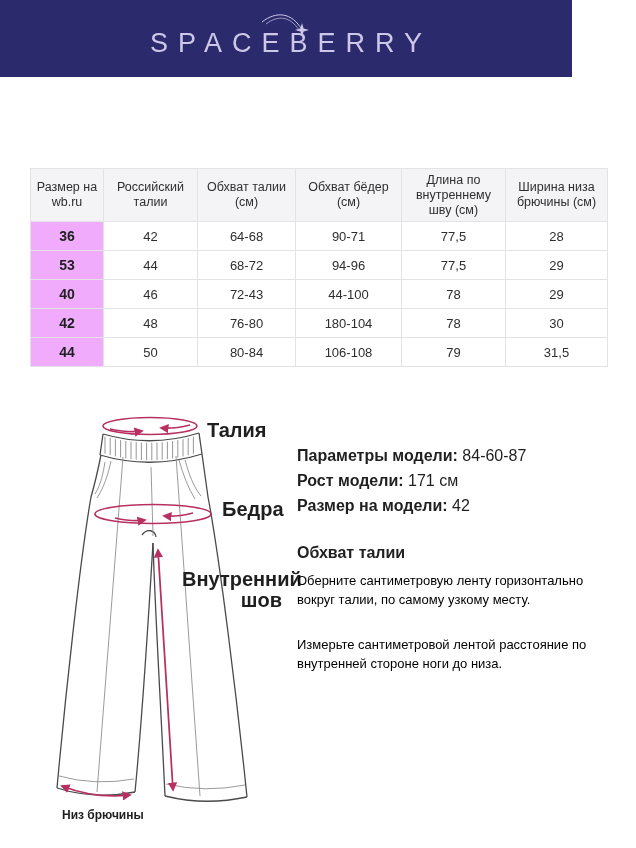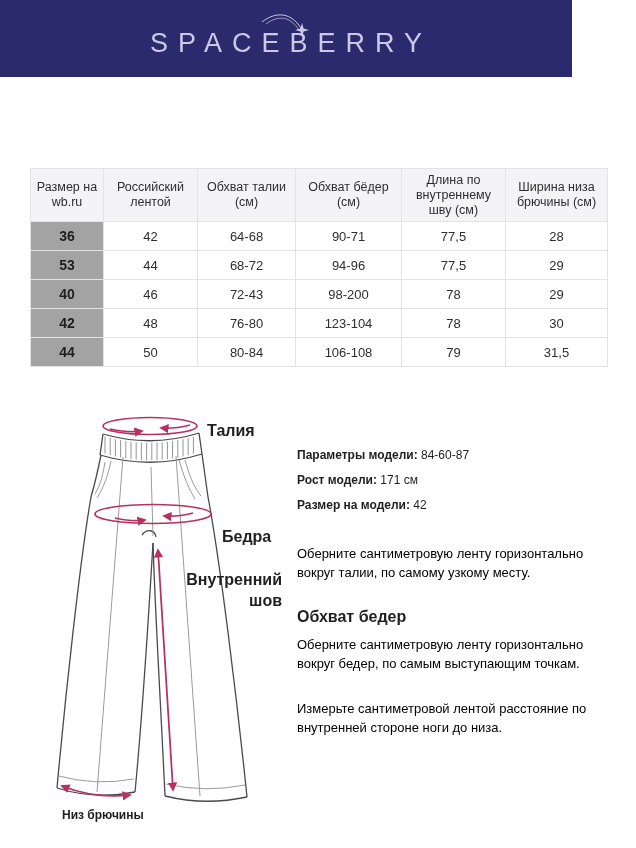--- a/index.html
+++ b/index.html
@@ -24,36 +24,36 @@
   }
   .size-table th,.size-table td{
     border:1px solid #e3e3e5;text-align:center;vertical-align:middle;
     font-size:13px;color:#2e2e2e;padding:2px 4px;
   }
   .size-table th{
     background:#f4f4f6;font-weight:400;font-size:12.5px;height:48px;line-height:15px;
   }
   .size-table td{height:24px;background:#ffffff;}
   .size-table td.first{
-    background:#a3a3a3;font-weight:700;font-size:14px;color:#1f1f1f;
+    background:#f0abfc;font-weight:700;font-size:14px;color:#1f1f1f;
   }
   .c0{width:73px;} .c1{width:94px;} .c2{width:98px;}
   .c3{width:106px;} .c4{width:104px;} .c5{width:102px;}
   
   .pants-wrap{position:absolute;left:25px;top:400px;width:280px;height:440px;}
   .fig-label{
-    position:absolute;font-weight:700;font-size:16px;color:#1f1f1f;line-height:21px;
+    position:absolute;font-weight:700;font-size:20px;color:#1f1f1f;line-height:21px;
   }
   #lbl-waist{left:207px;top:420px;}
-  #lbl-hips{left:222px;top:526px;}
+  #lbl-hips{left:222px;top:499px;}
   #lbl-inseam{left:182px;top:569px;width:100px;text-align:right;}
   #lbl-hem{left:62px;top:805px;font-size:12px;}
   
   .info-col{position:absolute;left:297px;top:443px;width:318px;}
-  .model-line{font-size:12px;line-height:25px;color:#1f1f1f;}
+  .model-line{font-size:16px;line-height:25px;color:#1f1f1f;}
   .model-line .ml-label{font-weight:700;}
   .model-line .ml-value{font-weight:400;}
   .measure-section{margin-top:26px;}
   .measure-section:first-of-type{margin-top:44px;}
   .measure-title{font-weight:700;font-size:16px;color:#1f1f1f;margin-bottom:9px;}
   .measure-text{font-size:13px;line-height:19px;color:#000000;width:300px;}
 </style>
 </head>
 <body>
 
@@ -71,21 +71,21 @@
     <col class="c0">
       <col class="c1">
       <col class="c2">
       <col class="c3">
       <col class="c4">
       <col class="c5">
   </colgroup>
   <thead>
     <tr id="size-head-row">
         <th>Размер на wb.ru</th>
-        <th>Российский лентой</th>
+        <th>Российский талии</th>
         <th>Обхват талии (см)</th>
         <th>Обхват бёдер (см)</th>
         <th>Длина по внутреннему шву (см)</th>
         <th>Ширина низа брючины (см)</th>
       </tr>
   </thead>
   <tbody id="size-body">
       <tr>
         <td class="first">36</td>
         <td>42</td>
@@ -99,29 +99,29 @@
         <td>44</td>
         <td>68-72</td>
         <td>94-96</td>
         <td>77,5</td>
         <td>29</td>
       </tr>
       <tr>
         <td class="first">40</td>
         <td>46</td>
         <td>72-43</td>
-        <td>98-200</td>
+        <td>44-100</td>
         <td>78</td>
         <td>29</td>
       </tr>
       <tr>
         <td class="first">42</td>
         <td>48</td>
         <td>76-80</td>
-        <td>123-104</td>
+        <td>180-104</td>
         <td>78</td>
         <td>30</td>
       </tr>
       <tr>
         <td class="first">44</td>
         <td>50</td>
         <td>80-84</td>
         <td>106-108</td>
         <td>79</td>
         <td>31,5</td>
@@ -212,22 +212,19 @@
   <div class="model-line">
     <span class="ml-label">Рост модели:</span>
     <span class="ml-value">171 см</span>
   </div>
   <div class="model-line">
     <span class="ml-label">Размер на модели:</span>
     <span class="ml-value">42</span>
   </div>
 
   <div class="measure-section">
+    <div class="measure-title">Обхват талии</div>
     <div class="measure-text">Оберните сантиметровую ленту горизонтально вокруг талии, по самому узкому месту.</div>
-  </div>
-  <div class="measure-section">
-    <div class="measure-title">Обхват бедер</div>
-    <div class="measure-text">Оберните сантиметровую ленту горизонтально вокруг бедер, по самым выступающим точкам.</div>
   </div>
   <div class="measure-section">
     <div class="measure-text">Измерьте сантиметровой лентой расстояние по внутренней стороне ноги до низа.</div>
   </div>
 </div>
 
 </body></html>

